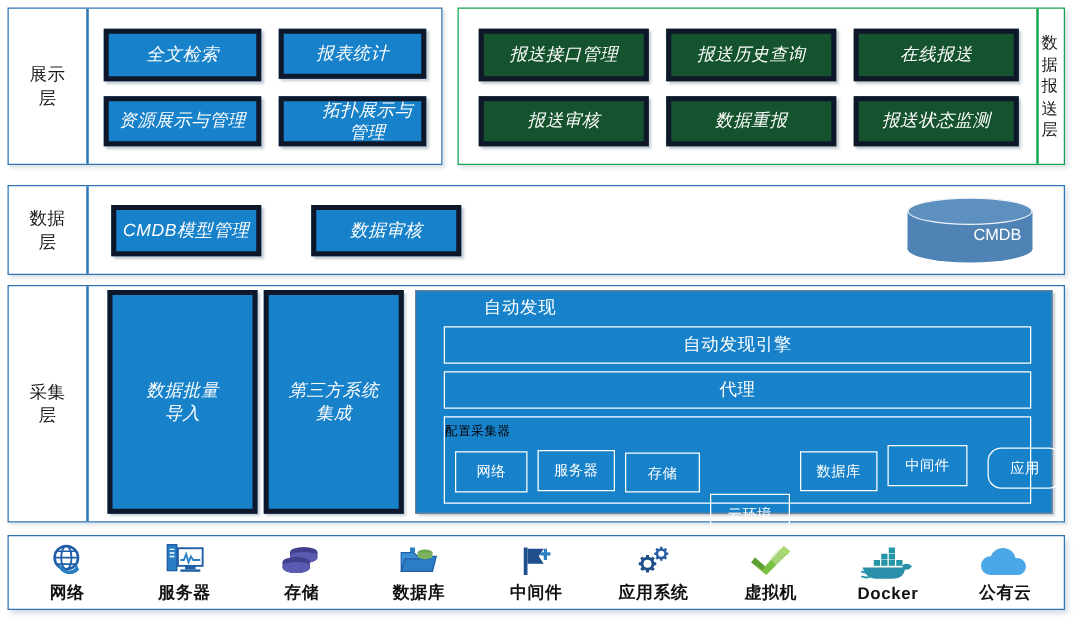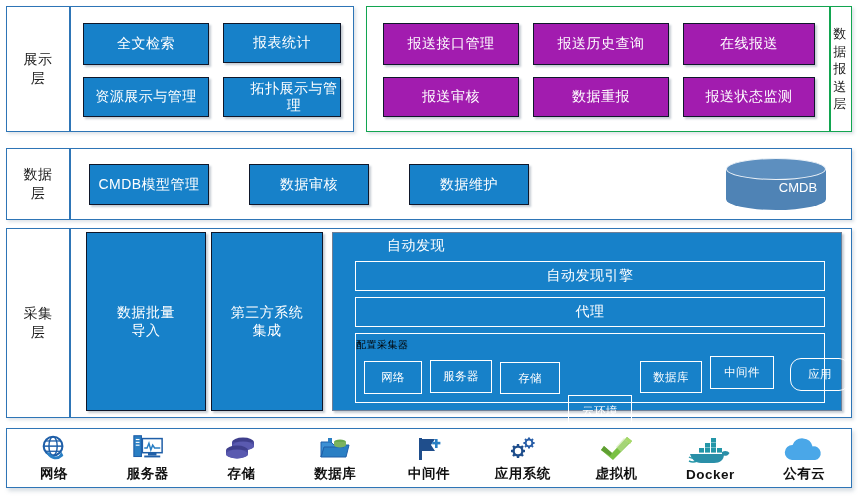--- a/index.html
+++ b/index.html
@@ -53,25 +53,26 @@
   .tile {
     position: absolute;
     display: flex;
     align-items: center;
     justify-content: center;
     text-align: center;
     color: #ffffff;
     font-size: 14px;
     line-height: 1.25;
     background: #1781c9;
-    border: 1px solid #0f172a;
+    border: 4px solid #0f172a;
     box-shadow: 2px 2px 2px rgba(90,110,130,0.35);
     letter-spacing: 0.5px;
-  }
-  .tile.green { background: #a21caf; }
+    font-style: italic;
+  }
+  .tile.green { background: #14532d; }
   .tile.tall { font-size: 14px; }
 
   
   .discover {
     position: absolute;
     background: #1781c9;
     border: 1px solid #6f7f96;
     box-shadow: 2px 2px 2px rgba(90,110,130,0.35);
   }
   .discover-title {
@@ -218,21 +219,20 @@
     <div class="layer-label" style="left:0; width:62px;">
       <span>
         <span>数据</span><br>
         <span>层</span>
       </span>
     </div>
     <div class="vline" style="left:62px;"></div>
 
     <div class="tile" style="left:82px; top:15px; width:120px; height:41px;">CMDB模型管理</div>
     <div class="tile" style="left:242px; top:15px; width:120px; height:41px;">数据审核</div>
-    <div class="tile" style="left:402px; top:15px; width:120px; height:41px;">数据维护</div>
 
     <div class="cmdb" style="left:719px; top:9px; width:100px; height:52px;padding-left:44px;">
       <div class="cyl-bot"></div>
       <div class="cyl-body"></div>
       <div class="cyl-top"></div>
       <span class="cyl-label">CMDB</span>
     </div>
   </div>
 
   <div class="layer" style="left:6px; top:228px; width:846px; height:190px;">

